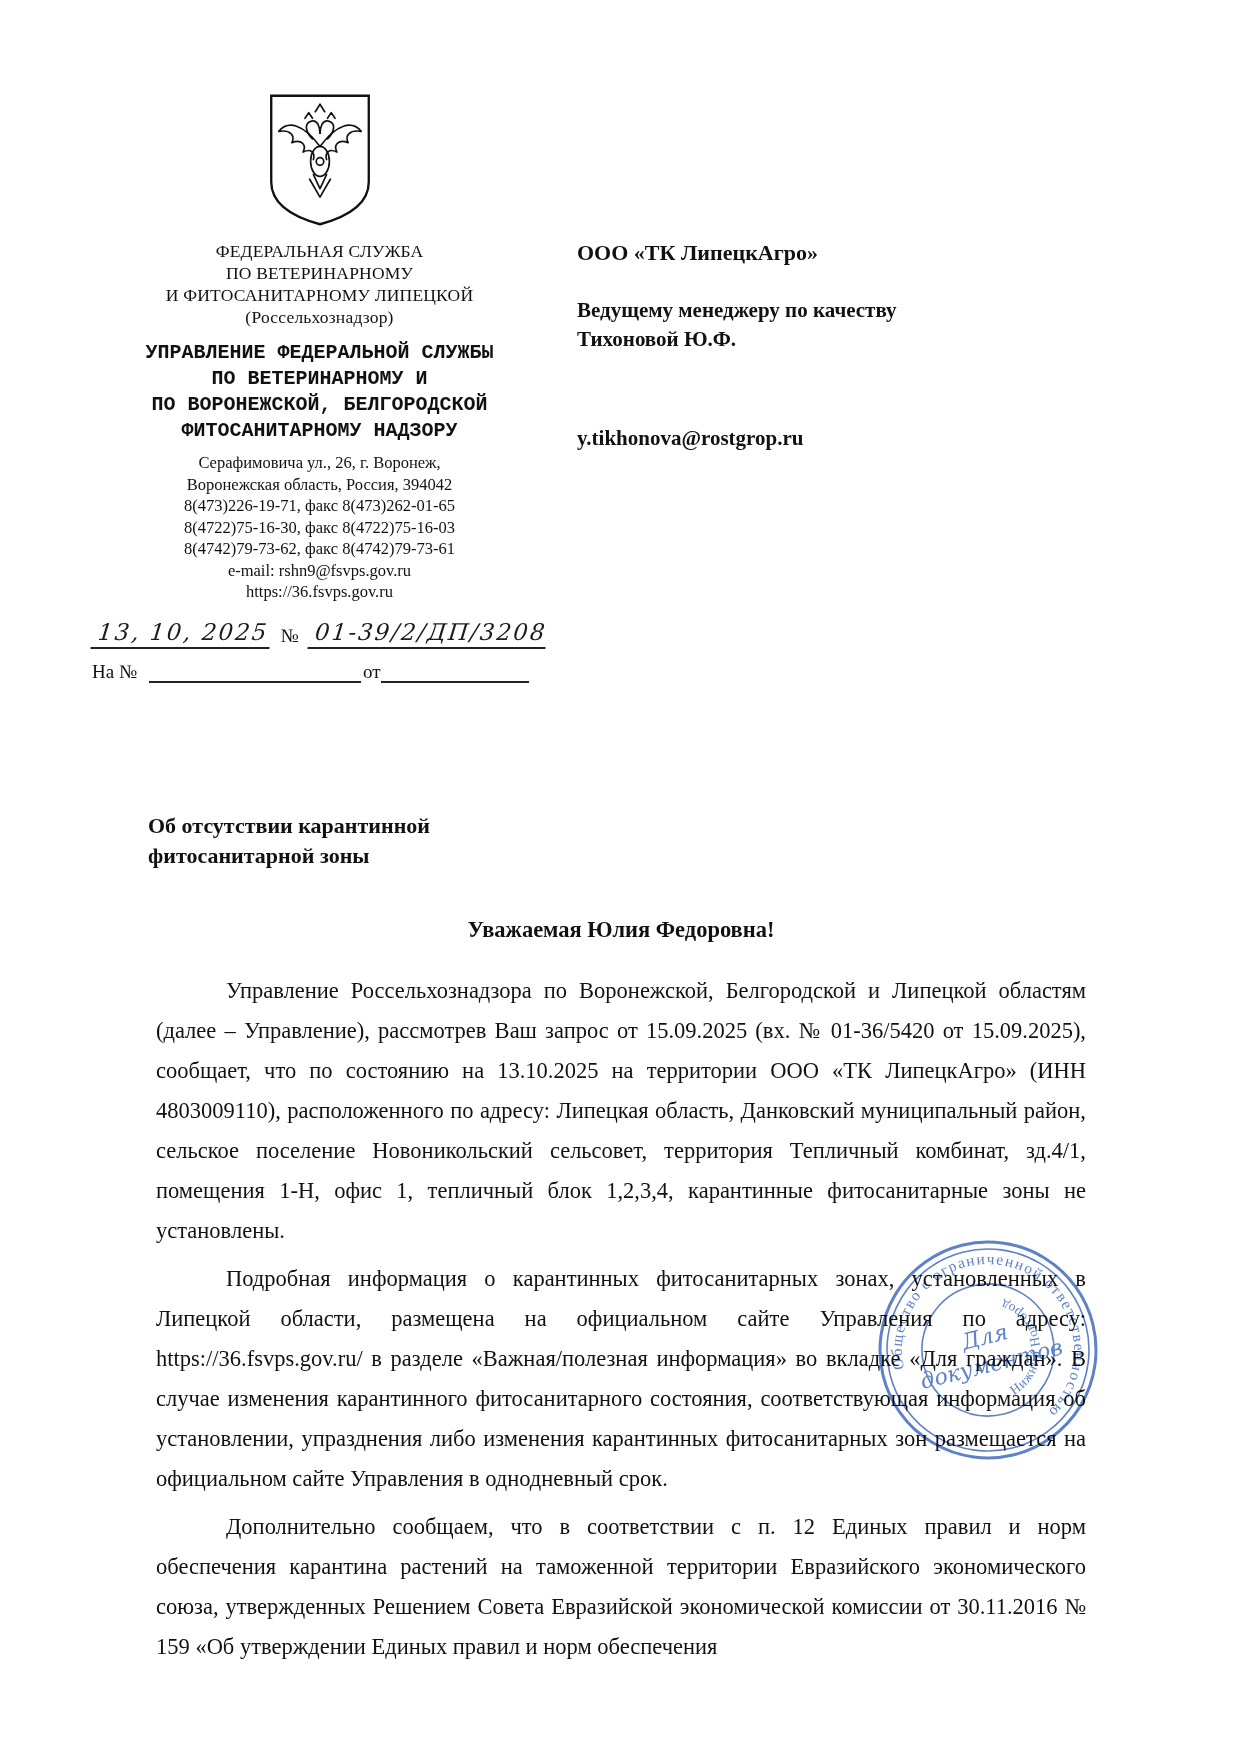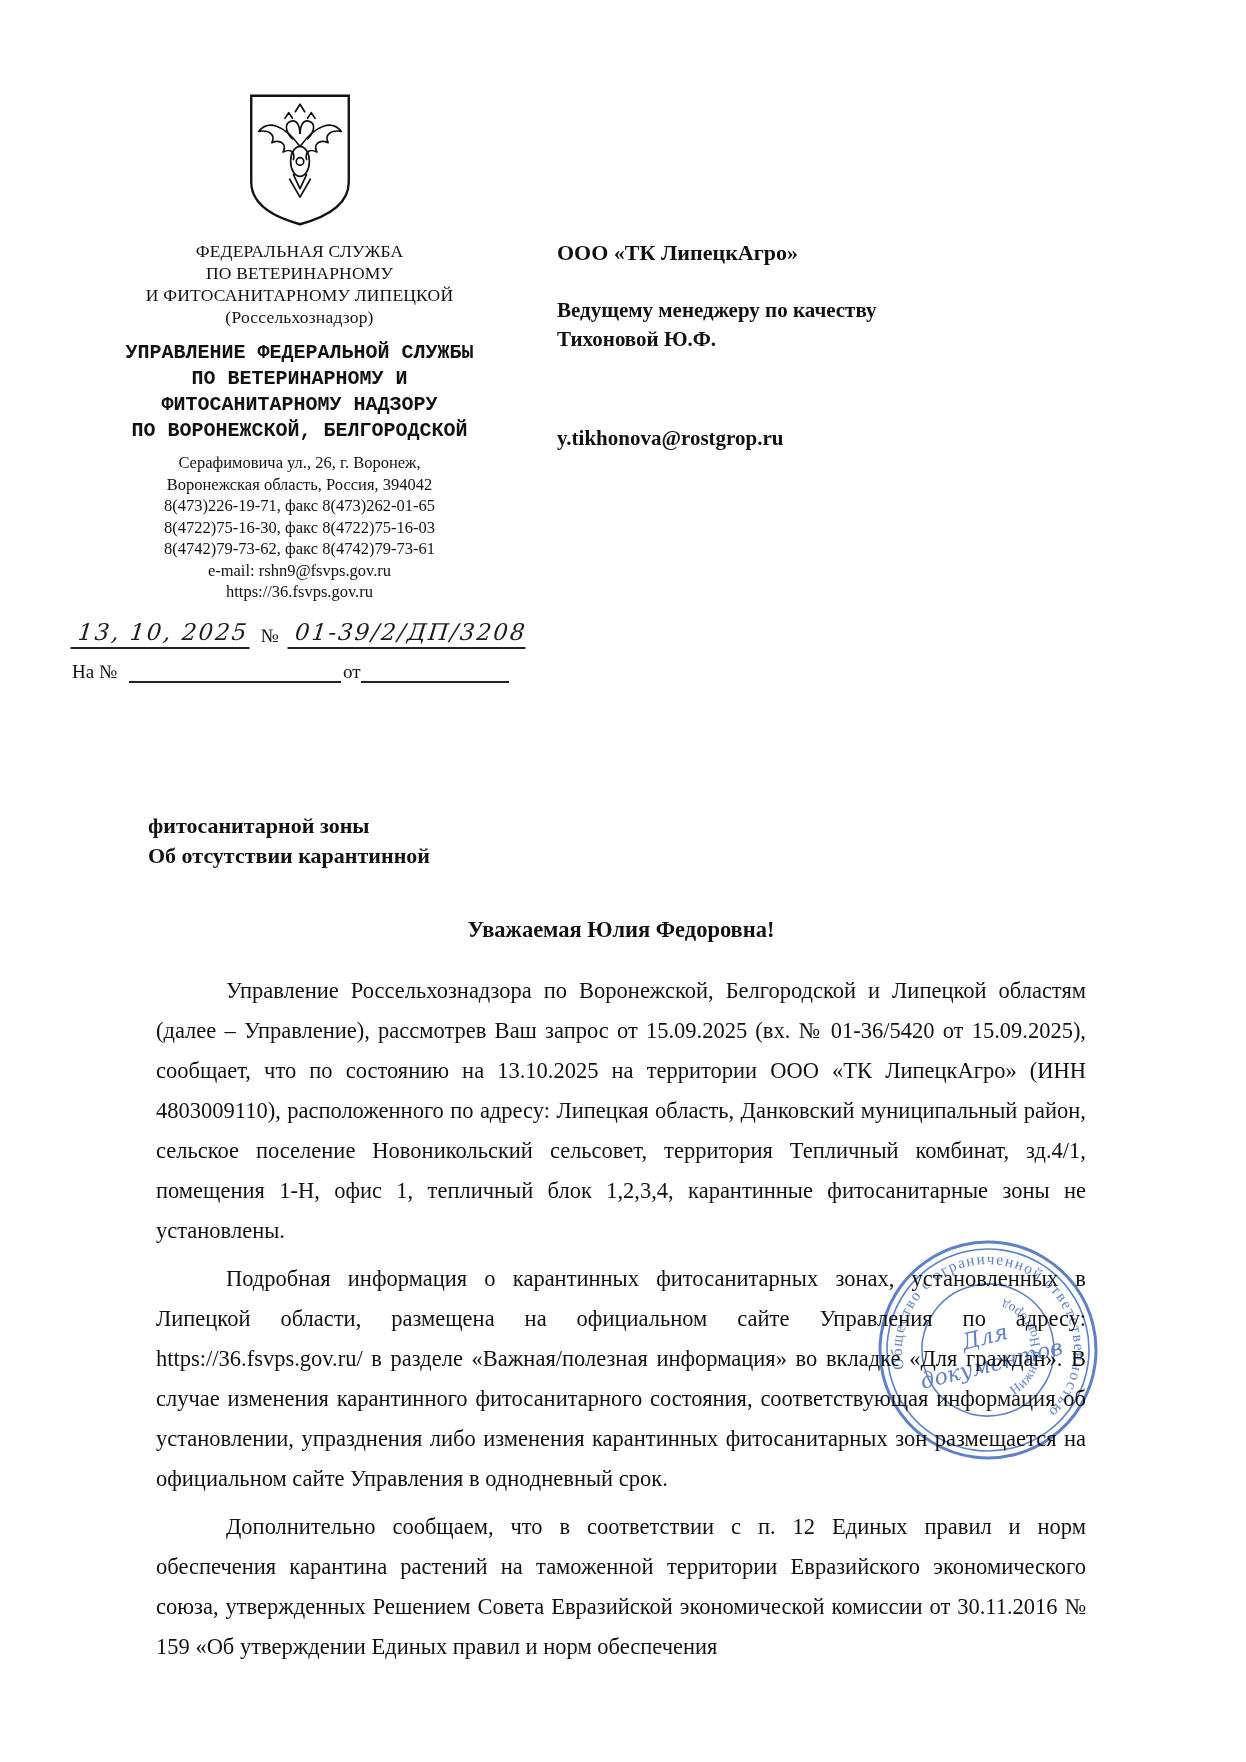--- a/index.html
+++ b/index.html
@@ -9,21 +9,21 @@
     height: 1762px;
     margin: 0 auto;
     background: #ffffff;
     font-family: "Liberation Serif", "DejaVu Serif", serif;
     color: #111;
     overflow: hidden;
   }
   
   .letterhead {
     display: flex;
-    padding: 92px 148px 0 72px;
+    padding: 92px 148px 0 92px;
   }
   .col-left {
     width: 455px;
     flex: 0 0 455px;
     text-align: center;
   }
   .col-right {
     flex: 1;
     padding-top: 148px;
     padding-left: 30px;
@@ -142,22 +142,22 @@
       <div class="service-block">
         <div>ФЕДЕРАЛЬНАЯ СЛУЖБА</div>
         <div>ПО ВЕТЕРИНАРНОМУ</div>
         <div>И ФИТОСАНИТАРНОМУ ЛИПЕЦКОЙ</div>
         <div>(Россельхознадзор)</div>
       </div>
 
       <div class="office-block">
         <div>УПРАВЛЕНИЕ ФЕДЕРАЛЬНОЙ СЛУЖБЫ</div>
         <div>ПО ВЕТЕРИНАРНОМУ И</div>
+        <div>ПО ВОРОНЕЖСКОЙ, БЕЛГОРОДСКОЙ</div>
         <div>ФИТОСАНИТАРНОМУ НАДЗОРУ</div>
-        <div>ПО ВОРОНЕЖСКОЙ, БЕЛГОРОДСКОЙ</div>
       </div>
 
       <div class="address-block">
         <div>Серафимовича ул., 26, г. Воронеж,</div>
         <div>Воронежская область, Россия, 394042</div>
         <div>8(473)226-19-71, факс 8(473)262-01-65</div>
         <div>8(4722)75-16-30, факс 8(4722)75-16-03</div>
         <div>8(4742)79-73-62, факс 8(4742)79-73-61</div>
         <div>e-mail: rshn9@fsvps.gov.ru</div>
         <div>https://36.fsvps.gov.ru</div>
@@ -185,22 +185,22 @@
         <div>Тихоновой Ю.Ф.</div>
       </div>
       <div class="recipient-email">y.tikhonova@rostgrop.ru</div>
     </div>
 
   </div>
 
   <div class="letter-body">
 
     <div class="subject">
+      <div>Об отсутствии карантинной</div>
       <div>фитосанитарной зоны</div>
-      <div>Об отсутствии карантинной</div>
     </div>
 
     <div class="salutation">Уважаемая Юлия Федоровна!</div>
 
     <p class="para">Управление Россельхознадзора по Воронежской, Белгородской и Липецкой областям (далее – Управление), рассмотрев Ваш запрос от 15.09.2025 (вх. № 01-36/5420 от 15.09.2025), сообщает, что по состоянию на 13.10.2025 на территории ООО «ТК ЛипецкАгро» (ИНН 4803009110), расположенного по адресу: Липецкая область, Данковский муниципальный район, сельское поселение Новоникольский сельсовет, территория Тепличный комбинат, зд.4/1, помещения 1-Н, офис 1, тепличный блок 1,2,3,4, карантинные фитосанитарные зоны не установлены.</p>
     <p class="para">Подробная информация о карантинных фитосанитарных зонах, установленных в Липецкой области, размещена на официальном сайте Управления по адресу: https://36.fsvps.gov.ru/ в разделе «Важная/полезная информация» во вкладке «Для граждан». В случае изменения карантинного фитосанитарного состояния, соответствующая информация об установлении, упразднения либо изменения карантинных фитосанитарных зон размещается на официальном сайте Управления в однодневный срок.</p>
     <p class="para">Дополнительно сообщаем, что в соответствии с п. 12 Единых правил и норм обеспечения карантина растений на таможенной территории Евразийского экономического союза, утвержденных Решением Совета Евразийской экономической комиссии от 30.11.2016 № 159 «Об утверждении Единых правил и норм обеспечения</p>
 
   </div>
 

